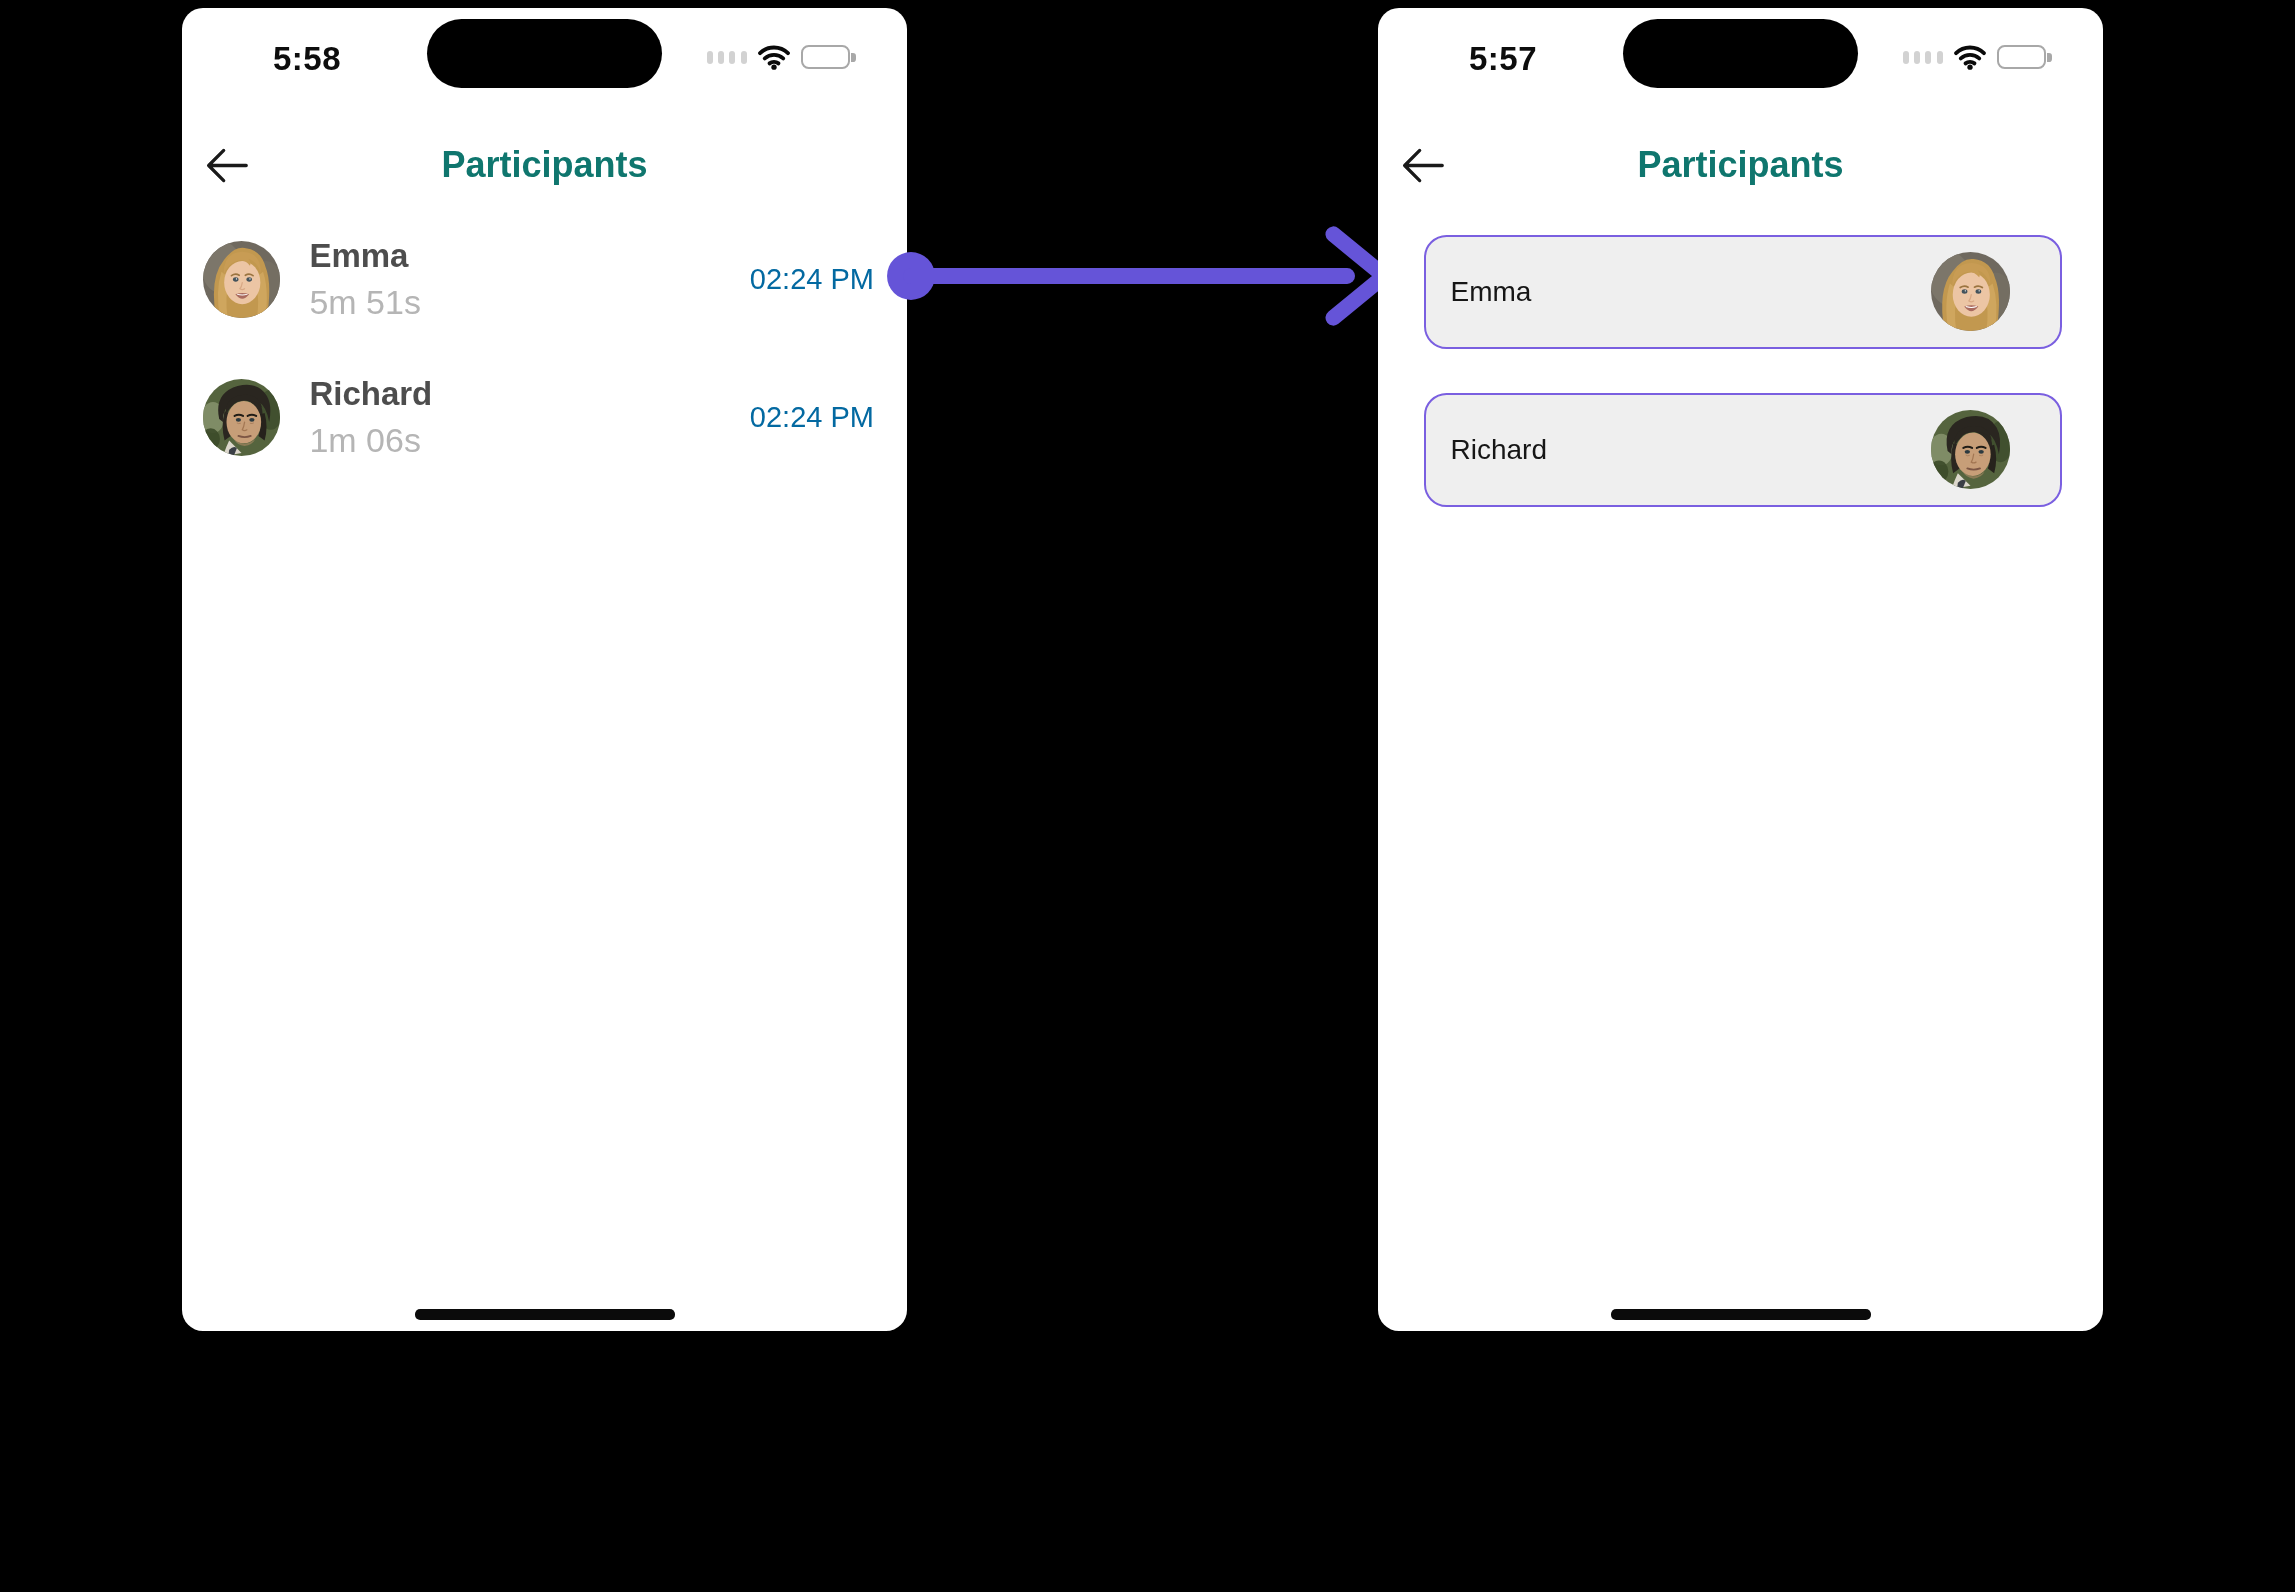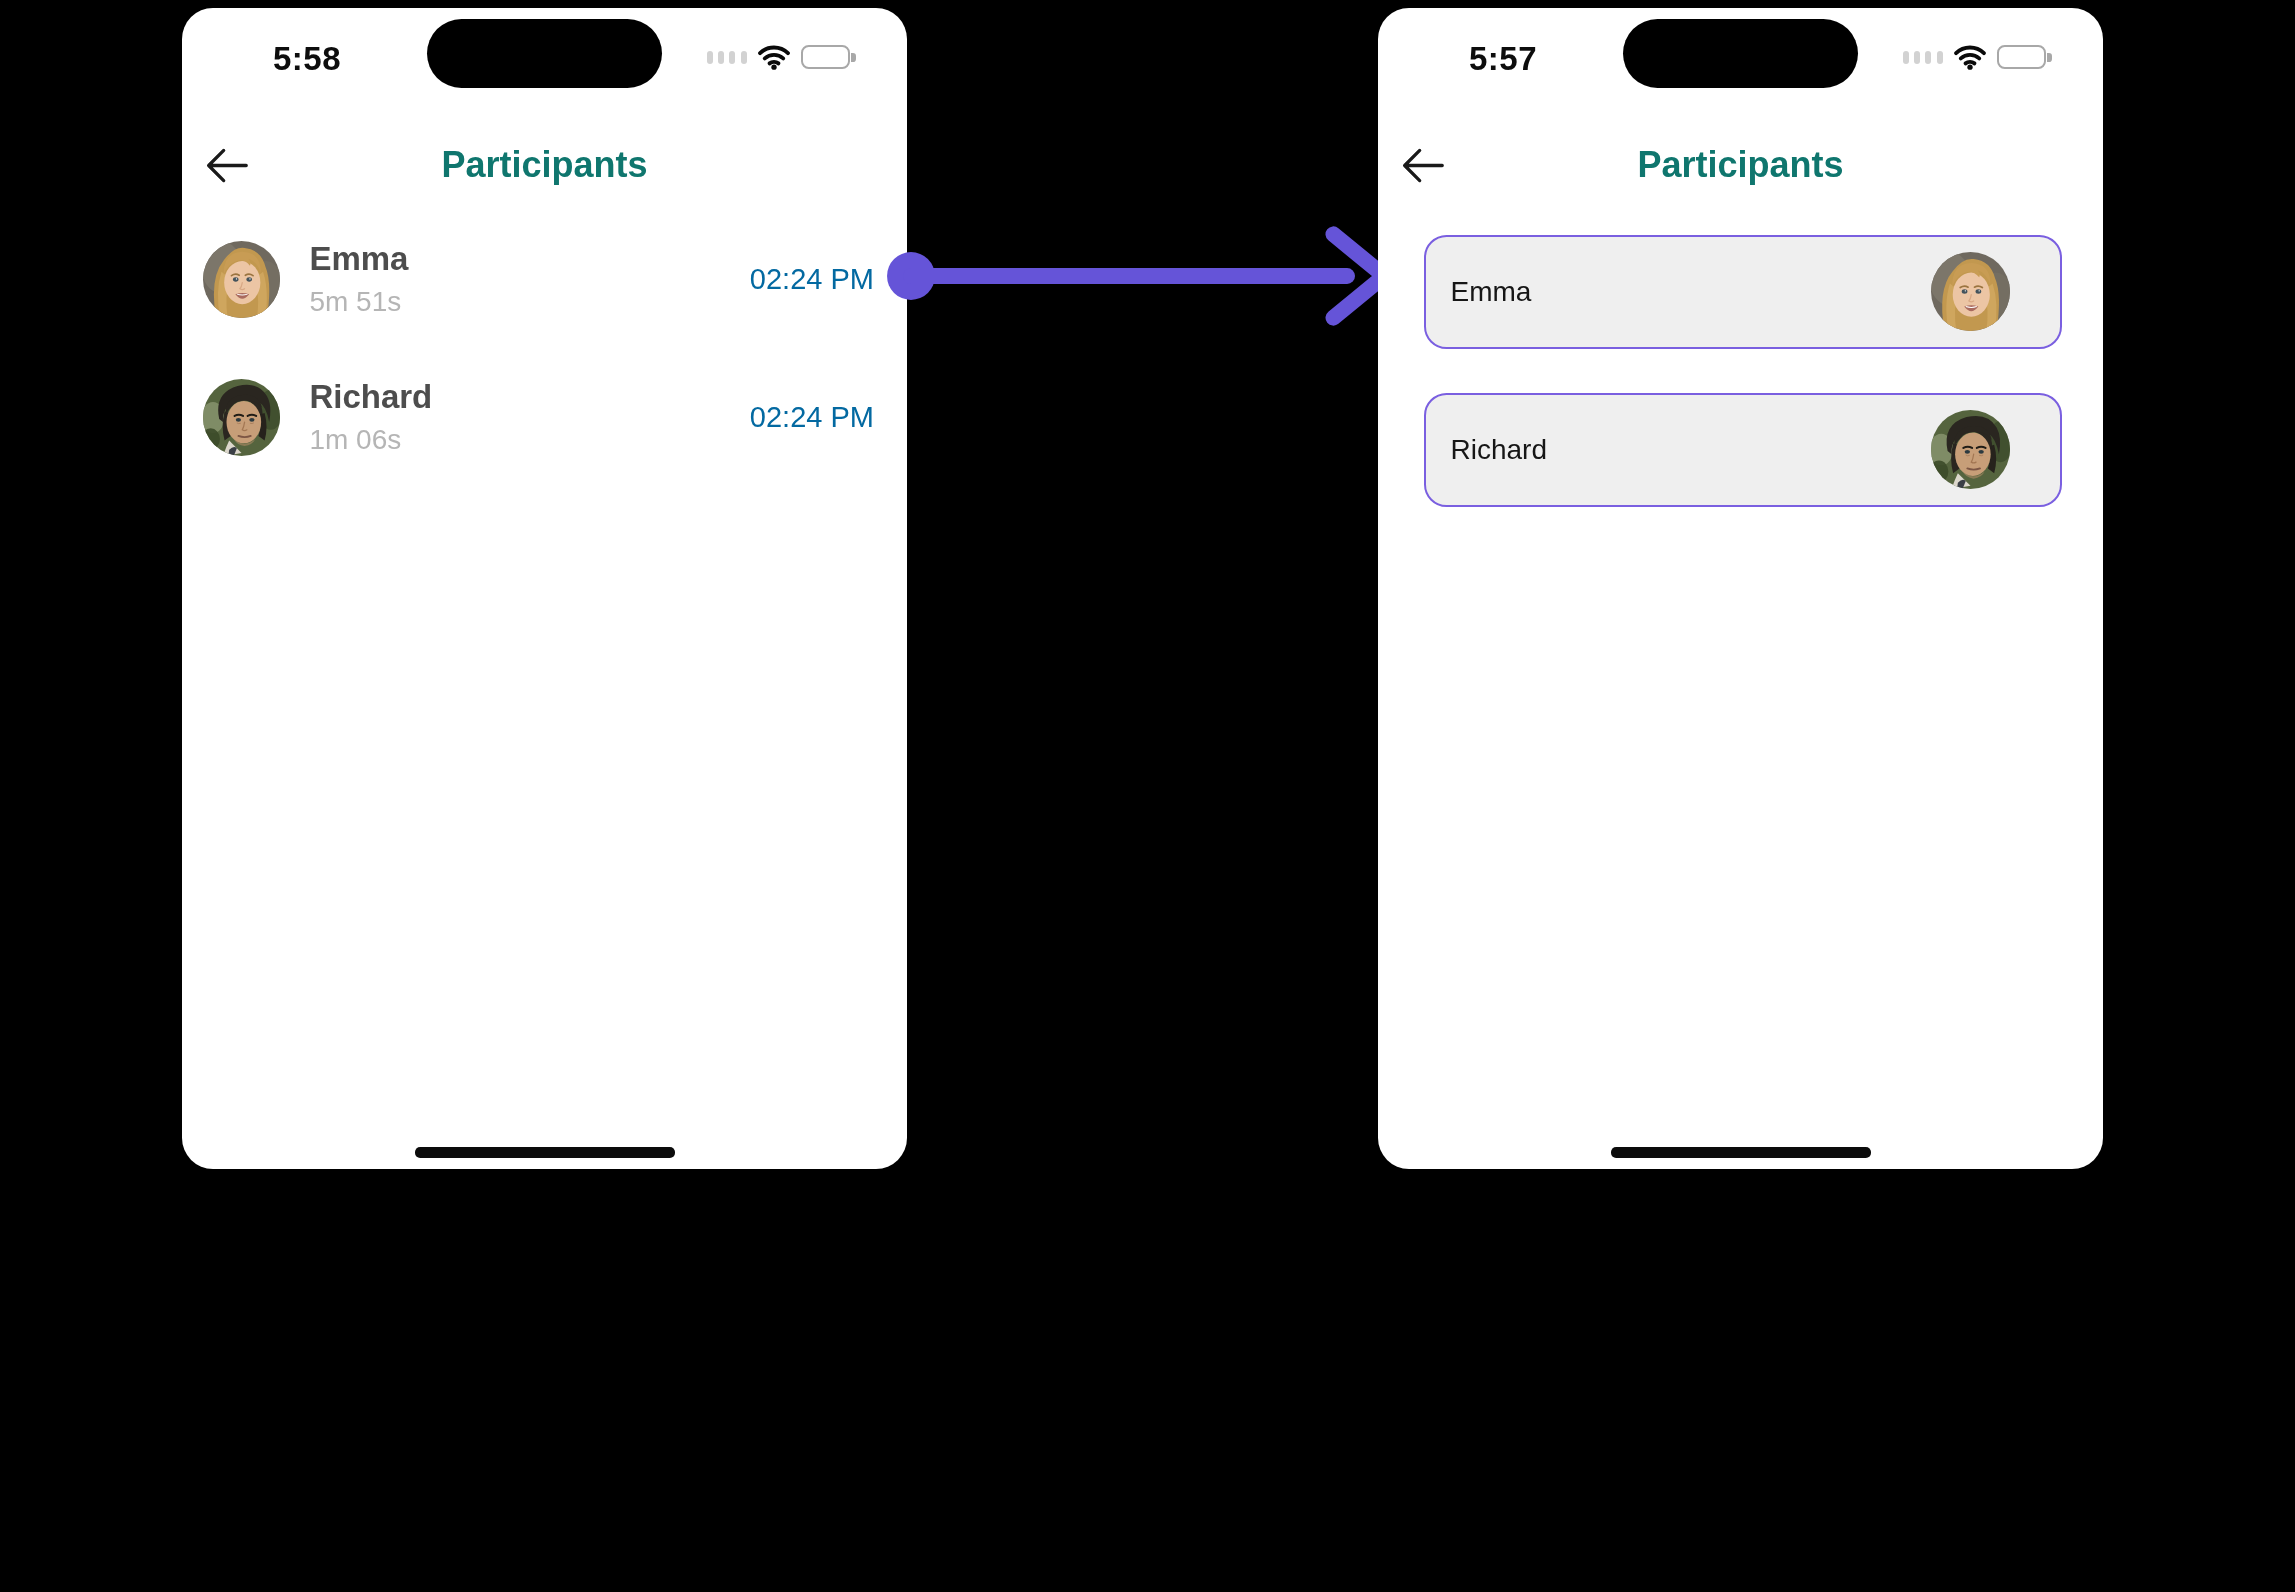--- a/index.html
+++ b/index.html
@@ -7,23 +7,23 @@
   body {
     position:relative;
     width:2295px; height:1593px;
     overflow:hidden;
     font-family:"Liberation Sans","DejaVu Sans",sans-serif;
   }
 
   
   .phone {
     position:absolute; top:7.7px;
-    width:725px; height:1161px;
+    width:725px; height:1323px;
     background:#fff;
-    border-radius:31px;
+    border-radius:21px;
     overflow:hidden;
   }
   .phone.left  { left:182px; }
   .phone.right { left:1378px; }
 
   
   .status-time {
     position:absolute; left:91px; top:32px;
     font-size:33px; font-weight:600; color:#0d0d0d;
     letter-spacing:0.5px;
@@ -75,21 +75,21 @@
   .list { position:absolute; left:0; right:0; top:228px; }
   .row {
     display:flex; align-items:center;
     height:87px; margin-bottom:51px;
     padding:0 33px 0 21.4px;
     cursor:pointer;
   }
   .row .avatar { width:77px; height:77px; }
   .row-text { margin-left:29px; }
   .row-name { font-size:33px; font-weight:700; color:#4d4d4d; }
-  .row-duration { font-size:28px; font-weight:400; color:#b5b5b5; margin-top:8.2px; }
+  .row-duration { font-size:34px; font-weight:400; color:#b5b5b5; margin-top:8.2px; }
   .row-time { margin-left:auto; font-size:29px; font-weight:500; color:#0369a1; }
 
   
   .cards { position:absolute; left:46px; width:638px; top:227px; }
   .card {
     height:114px; margin-bottom:44px;
     background:#efefef;
     border:2.6px solid #7a5fe0; border-radius:22.5px;
     display:flex; align-items:center;
     padding:0 50px 0 24.5px;

